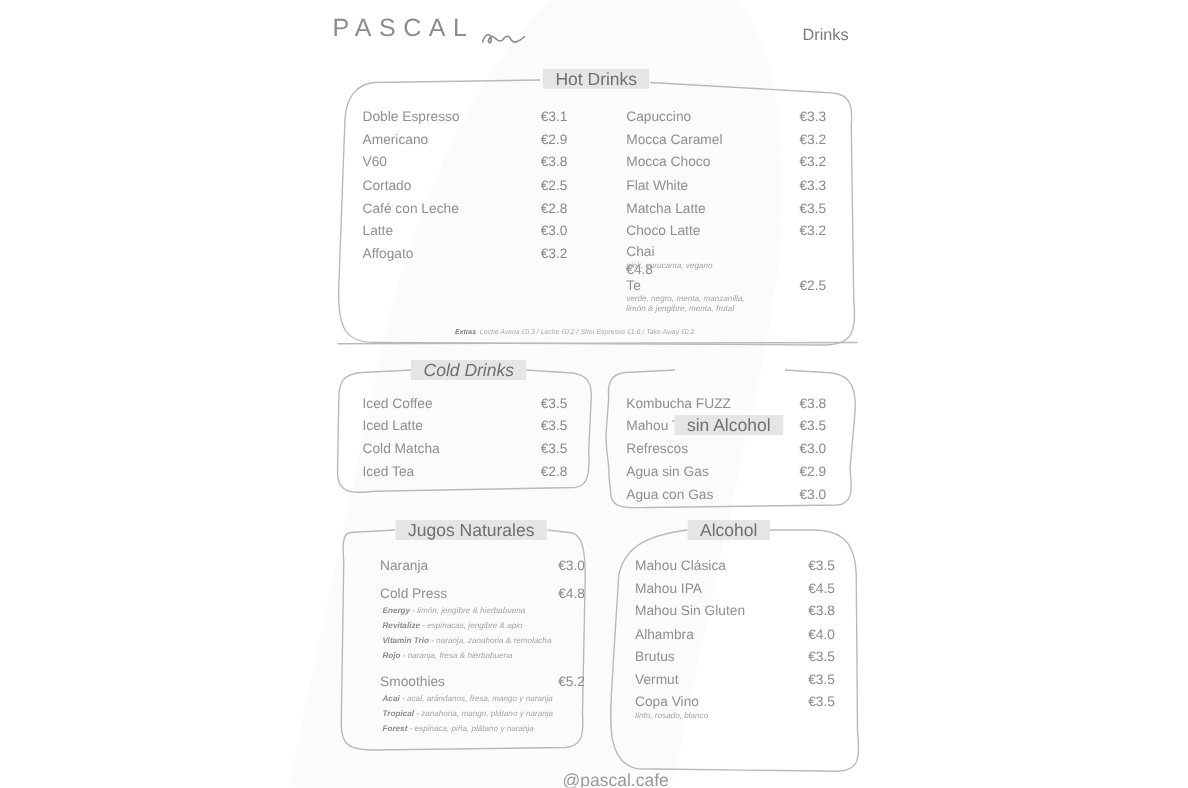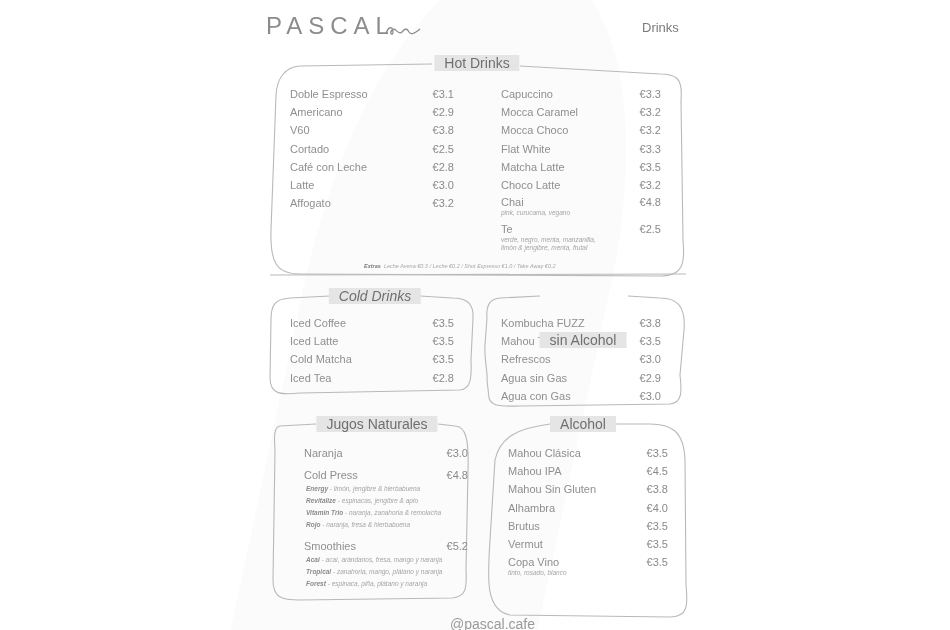--- a/index.html
+++ b/index.html
@@ -5,21 +5,21 @@
   html, body { margin: 0; padding: 0; }
   body {
     width: 950px; height: 630px; background: #ffffff; position: relative; overflow: hidden;
     font-family: "Liberation Sans", "DejaVu Sans", sans-serif; color: #8a8a8a;
   }
   .swoosh {
     position: absolute; left: 300px; top: -40px; width: 300px; height: 720px;
     border-radius: 50% 40% 0 0; background: #fbfbfb; transform: rotate(12deg); z-index: 0;
   }
   .abs { position: absolute; z-index: 2; }
-  .logo { left: 266px; top: 12px; font-size: 24px; letter-spacing: 6px; color: #8c8c8c; font-weight: normal; }
+  .logo { left: 266px; top: 12px; font-size: 20px; letter-spacing: 6px; color: #8c8c8c; font-weight: normal; }
   .logo-wave { left: 385px; top: 22px; width: 36px; height: 16px; }
   .page-label { left: 642px; top: 20px; font-size: 13px; color: #7a7a7a; }
   .frame { position: absolute; z-index: 1; }
   .sec-title { position: absolute; z-index: 3; background: #e5e5e5; padding: 0 10px; font-size: 14px; color: #6f6f6f; transform: translateX(-50%); white-space: nowrap; }
   .col { position: absolute; z-index: 2; }
   .row { display: flex; justify-content: space-between; font-size: 11px; color: #8f8f8f; height: 18.2px; line-height: 18.2px; }
   .row .price { color: #8a8a8a; }
   .sub { font-size: 6.5px; font-style: italic; color: #a5a5a5; line-height: 8.5px; }
   .sub b { font-style: italic; color: #8a8a8a; }
   .extras { left: 364px; top: 263px; font-size: 5.5px; font-style: italic; color: #a8a8a8; }
@@ -109,21 +109,21 @@
     </div>
   <div class="row">
       <span>Matcha Latte</span>
       <span class="price">€3.5</span>
     </div>
   <div class="row">
       <span>Choco Latte</span>
       <span class="price">€3.2</span>
     </div>
   <div style="margin-top:1px;">
-    <div class="row" style="height:14px;line-height:14px;">
+    <div class="row" style="height:14px;line-height:14px;flex-direction:column;">
         <span>Chai</span>
         <span class="price">€4.8</span>
       </div>
     <div class="sub">pink, curucama, vegano</div>
   </div>
   <div style="margin-top:4px;">
     <div class="row" style="height:14px;line-height:14px;">
         <span>Te</span>
         <span class="price">€2.5</span>
       </div>

